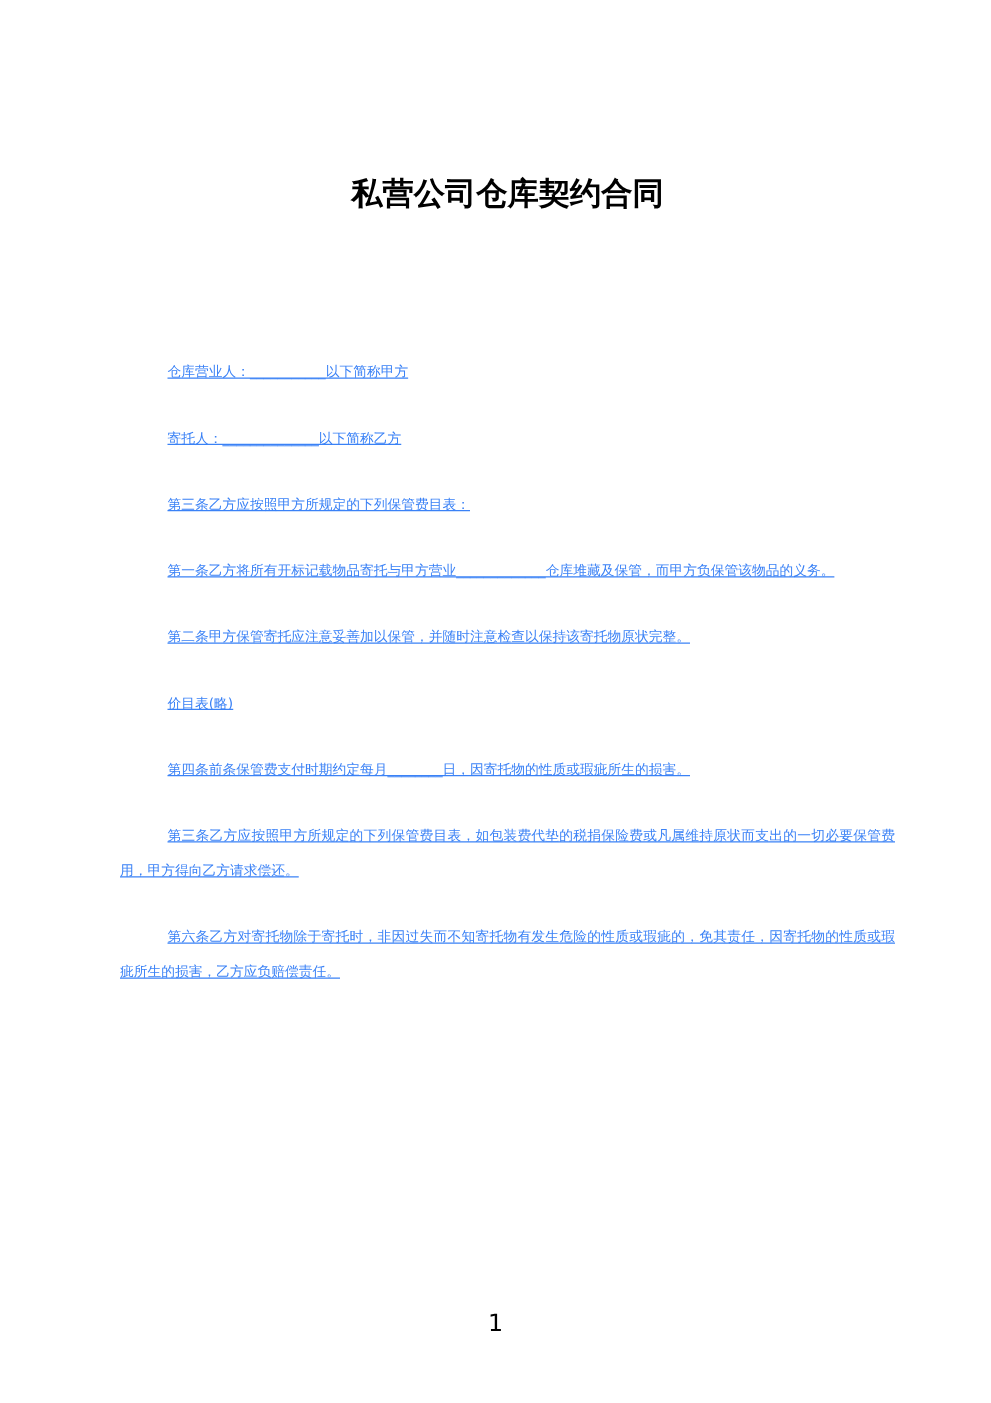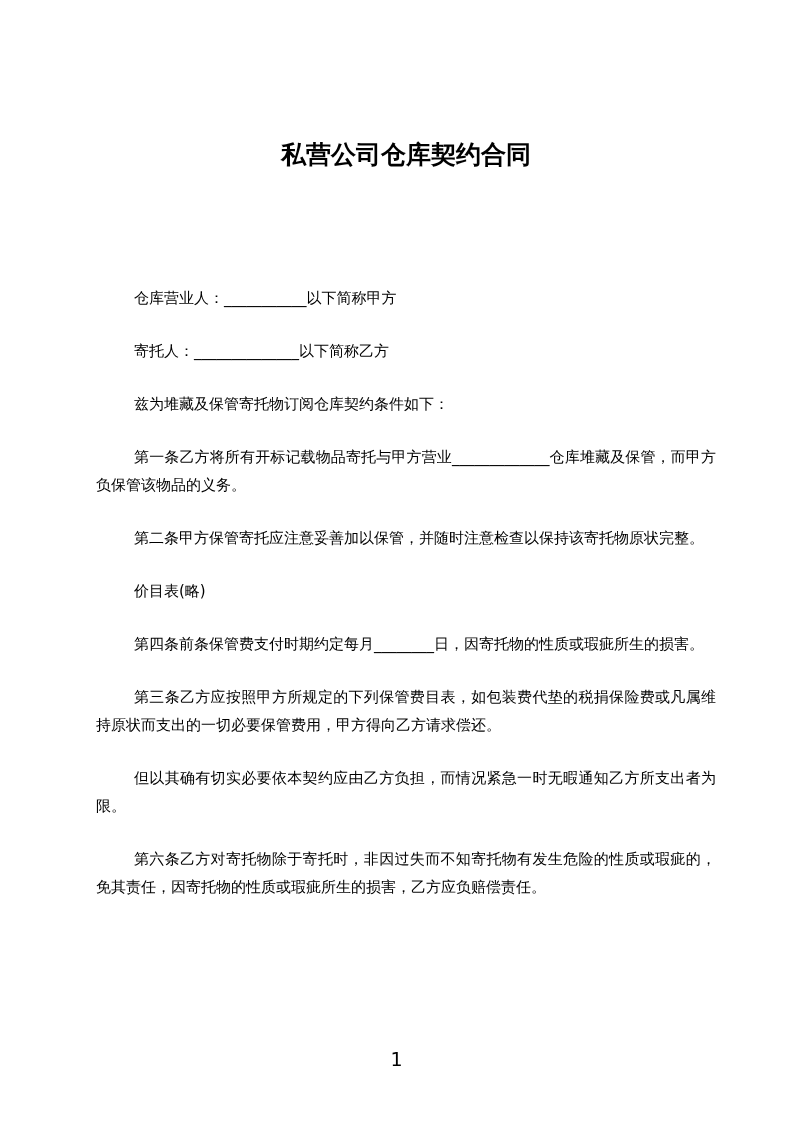--- a/index.html
+++ b/index.html
@@ -22,27 +22,28 @@
   .doc-title {
     margin: 0 0 111px 0;
     font-size: 25px;
     font-weight: bold;
     line-height: 36px;
     text-align: center;
     color: #000000;
   }
   .para {
     margin: 0 0 25px 0;
-    font-size: 15px;
+    font-size: 11px;
     line-height: 28px;
     text-align: justify;
     text-indent: 38px;
     word-break: break-all;
     overflow-wrap: break-word;
-    color: #000000;
+    color: #3b82f6;
+    text-decoration: underline;
   }
   .page-footer {
     position: absolute;
     left: 0;
     right: 0;
     top: 1046px;
     text-align: center;
     font-size: 19px;
     line-height: 26px;
     color: #000000;
@@ -51,25 +52,24 @@
 </head>
 <body>
 
 <div class="page">
 
   <h1 class="doc-title">私营公司仓库契约合同</h1>
 
   <div>
     <p class="para">仓库营业人：___________以下简称甲方</p>
     <p class="para">寄托人：______________以下简称乙方</p>
-    <p class="para">兹为堆藏及保管寄托物订阅仓库契约条件如下：</p>
+    <p class="para">第三条乙方应按照甲方所规定的下列保管费目表：</p>
     <p class="para">第一条乙方将所有开标记载物品寄托与甲方营业_____________仓库堆藏及保管，而甲方负保管该物品的义务。</p>
     <p class="para">第二条甲方保管寄托应注意妥善加以保管，并随时注意检查以保持该寄托物原状完整。</p>
     <p class="para">价目表(略)</p>
     <p class="para">第四条前条保管费支付时期约定每月________日，因寄托物的性质或瑕疵所生的损害。</p>
     <p class="para">第三条乙方应按照甲方所规定的下列保管费目表，如包装费代垫的税捐保险费或凡属维持原状而支出的一切必要保管费用，甲方得向乙方请求偿还。</p>
-    <p class="para">但以其确有切实必要依本契约应由乙方负担，而情况紧急一时无暇通知乙方所支出者为限。</p>
     <p class="para">第六条乙方对寄托物除于寄托时，非因过失而不知寄托物有发生危险的性质或瑕疵的，免其责任，因寄托物的性质或瑕疵所生的损害，乙方应负赔偿责任。</p>
   </div>
 
   <div class="page-footer">1</div>
 
 </div>
 
 </body></html>

